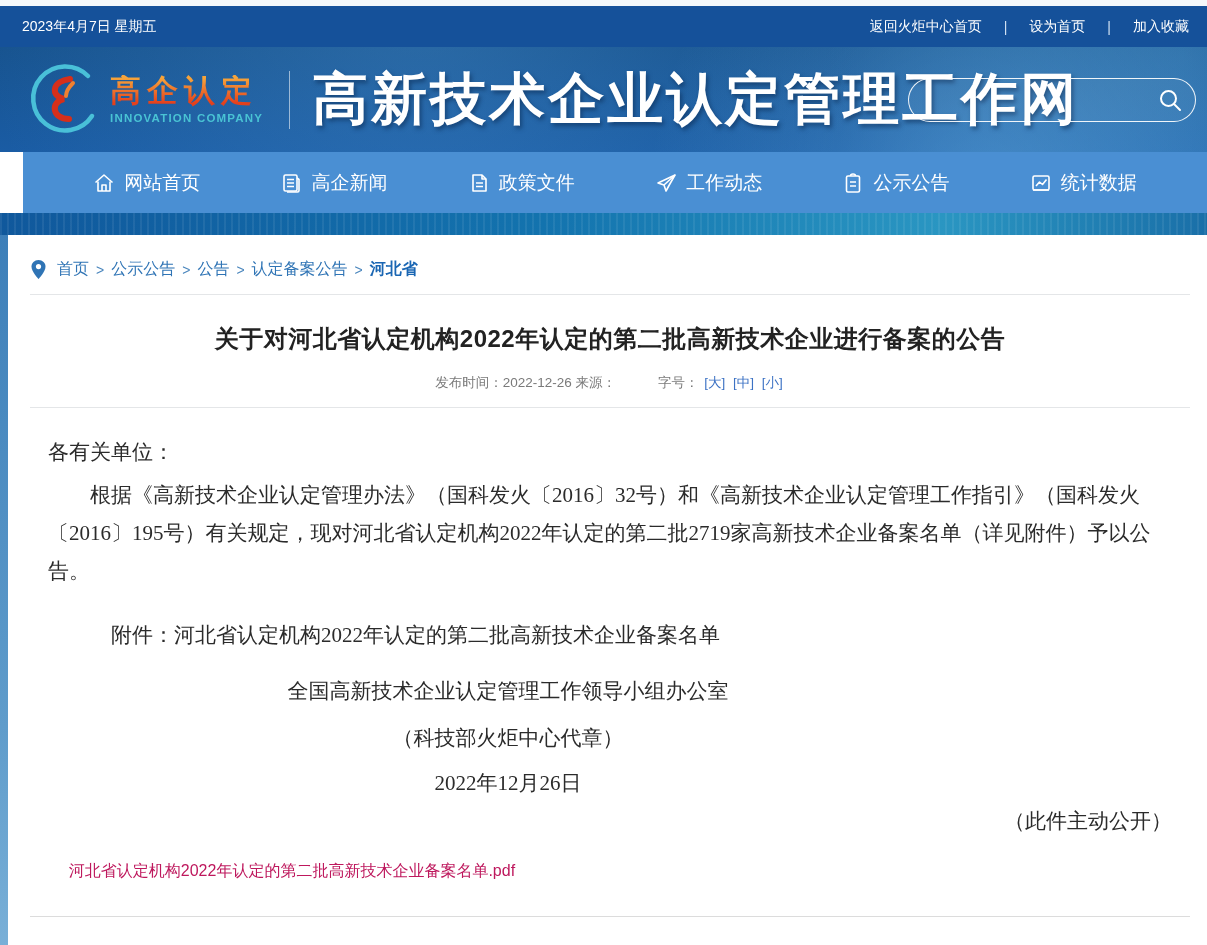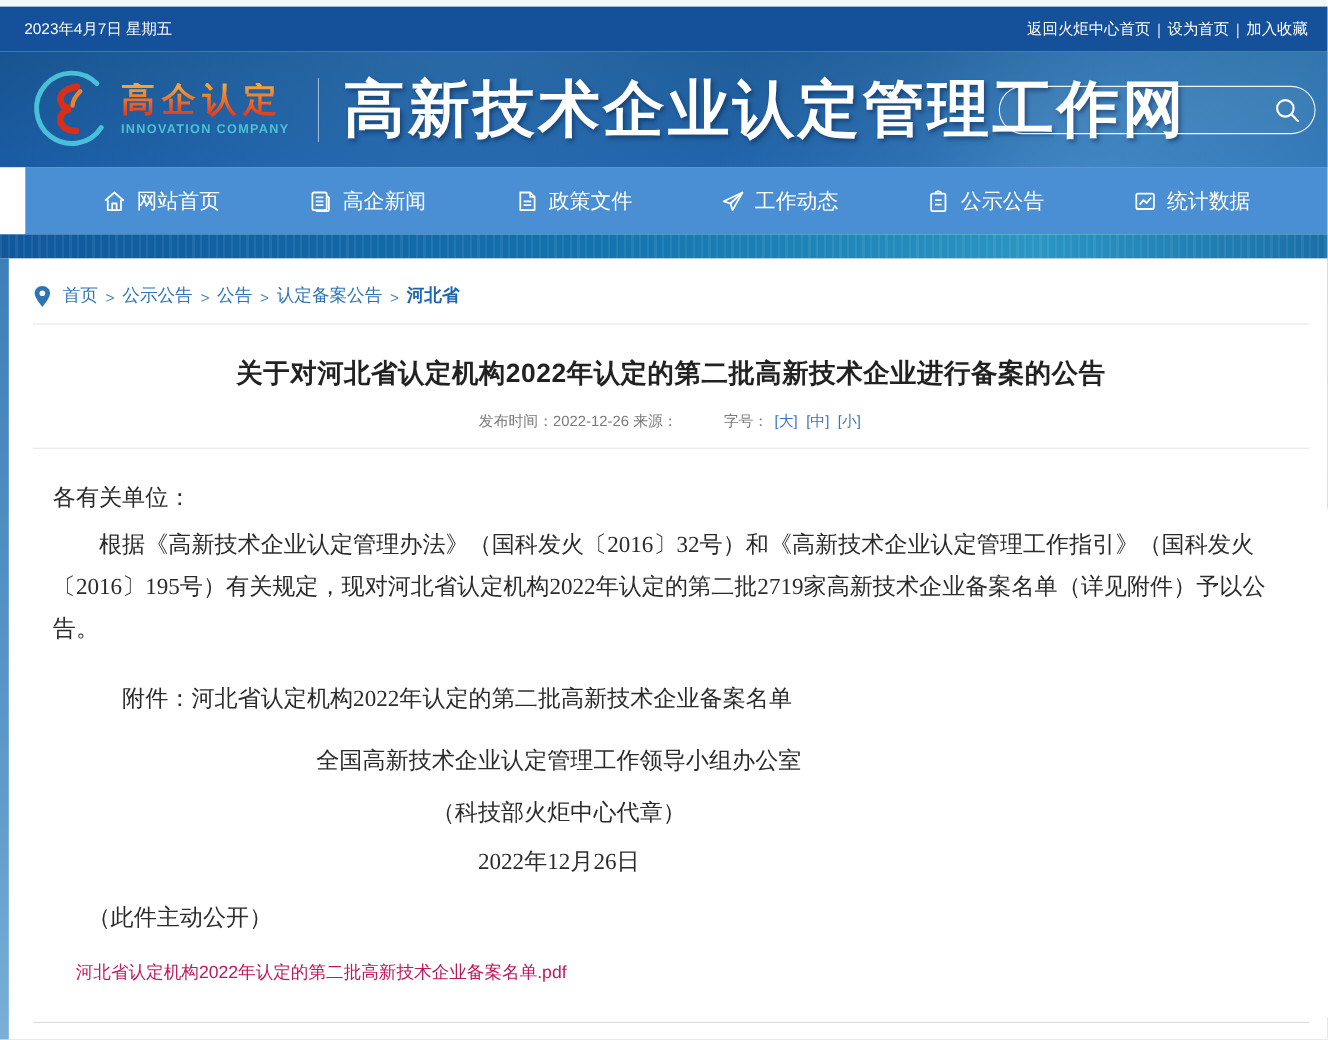--- a/index.html
+++ b/index.html
@@ -12,21 +12,21 @@
   }
   
   .top-strip { height: 6px; background: #f4f8fb; width: 100%; }
 
   
   .topbar {
     height: 41px; background: #15519a;
     display: flex; align-items: center; justify-content: space-between;
     padding: 0 18px 0 22px; color: #fff; font-size: 14px;
   }
-  .topbar-links { display: flex; align-items: center; gap: 6px; }
+  .topbar-links { display: flex; align-items: center; gap: 22px; }
   .topbar-links a { color: #fff; text-decoration: none; cursor: pointer; }
   .topbar-sep { color: #cfe0f2; }
 
   
   .header {
     height: 105px;
     background:
       radial-gradient(circle at 82% 135%, rgba(110,180,230,0.45), rgba(110,180,230,0) 34%),
       radial-gradient(circle at 35% -40%, rgba(80,150,210,0.35), rgba(80,150,210,0) 55%),
       radial-gradient(circle at 98% 10%, rgba(90,170,220,0.30), rgba(90,170,220,0) 30%),
@@ -121,21 +121,21 @@
     color: #2b2b2b; font-size: 21px; padding: 0 18px;
   }
   .salutation { margin-top: 30px; }
   .main-para { margin-top: 10px; text-indent: 2em; line-height: 1.82; }
   .attachment-line { margin-top: 30px; margin-left: 3em; }
   .sign-block { width: 920px; text-align: center; margin-top: 32px; }
   .sign-block div { line-height: 1.0; }
   .signer { margin-top: 6px; }
   .signer-note { margin-top: 26px; }
   .sign-date { margin-top: 24px; }
-  .disclosure { margin-top: 26px; margin-left: 1.5em; }
+  .disclosure { margin-top: 13px; margin-left: 1.5em; text-align: right; }
   .pdf-link {
     font-family: "Liberation Sans", sans-serif;
     font-size: 16px; color: #be185d; margin-top: 26px; margin-left: 1.3em;
     cursor: pointer; display: inline-block;
   }
   .bottom-rule { border: none; border-top: 1px solid #dcdcdc; margin-top: 34px; }
 </style>
 </head>
 <body>
 

